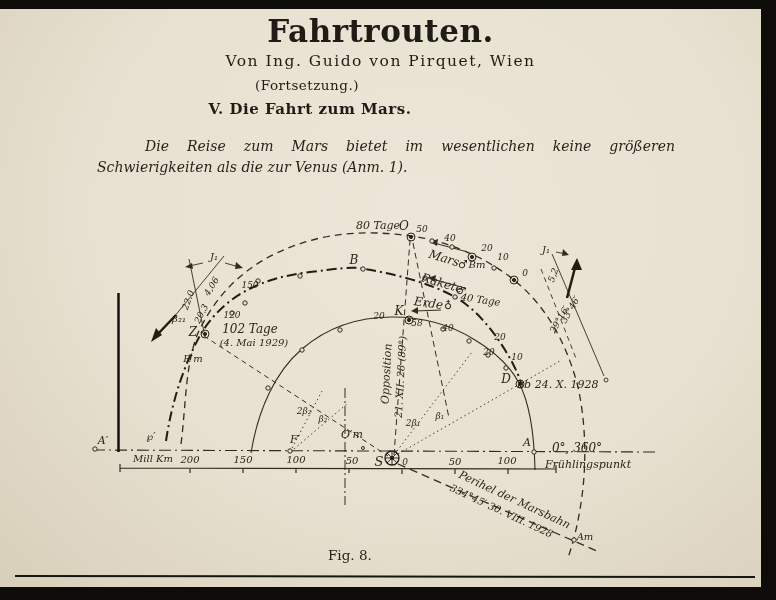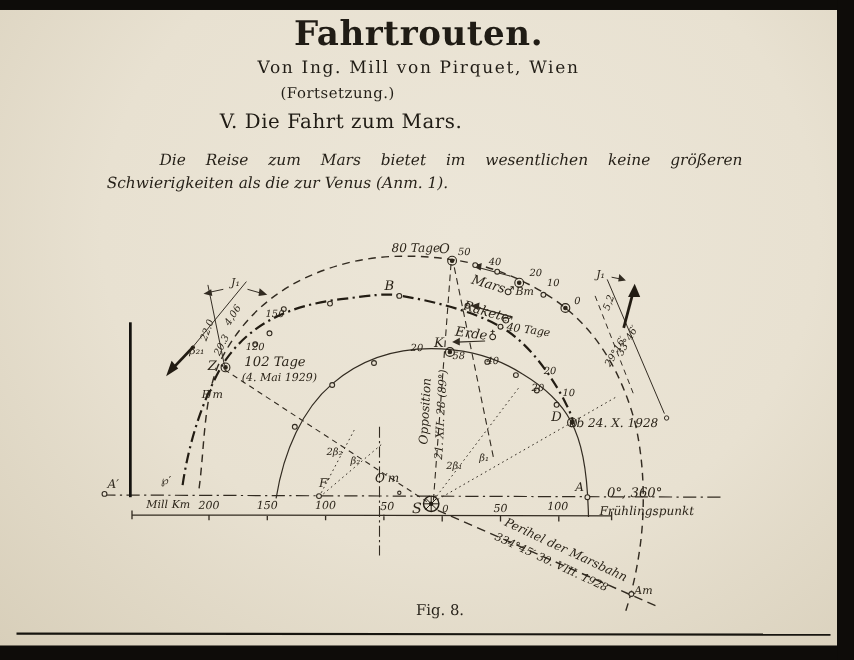--- a/index.html
+++ b/index.html
@@ -9,39 +9,39 @@
     font-family:"DejaVu Serif",serif;
   }
   .page{
     position:absolute;left:0;top:9px;width:761px;height:578px;
     background:radial-gradient(ellipse at 55% 35%, #ece6d8 0%, #e8e1d1 55%, #d8cfba 100%);
   }
   .hdr{position:absolute;color:#201c15;white-space:nowrap}
   .title{left:0;width:761px;top:4px;text-align:center;font-size:31px;font-weight:bold;letter-spacing:.5px}
   .byline{left:0;width:761px;top:43px;text-align:center;font-size:15.5px;letter-spacing:1.5px}
   .forts{left:0;width:614px;top:68px;text-align:center;font-size:13.5px;letter-spacing:.5px}
-  .sect{left:0;width:620px;top:91px;text-align:center;font-size:18px;font-weight:normal;letter-spacing:.5px}
+  .sect{left:0;width:620px;top:91px;text-align:center;font-size:15px;font-weight:bold;letter-spacing:.5px}
   .para{
     position:absolute;left:97px;top:127px;width:578px;color:#241f17;
     font-size:14px;line-height:1.5;text-indent:48px;text-align:justify;white-space:normal;font-style:italic;
   }
-  .caption{position:absolute;left:350px;top:538px;width:100px;text-align:center;font-size:13.5px;color:#241f17}
+  .caption{position:absolute;left:328px;top:538px;width:100px;font-size:13.5px;color:#241f17}
   svg{position:absolute;left:0;top:0}
   svg .ln{stroke:#322b21;fill:none}
   svg .bold{stroke:#221c13}
   svg text{font-family:"DejaVu Serif",serif;font-style:italic;fill:#2b2419}
   svg text.sym{font-family:"DejaVu Sans",sans-serif;font-style:normal}
   .bar{position:absolute;background:#0e0c09}
 </style>
 </head>
 <body>
 
 <div class="page">
   <div class="hdr title">Fahrtrouten.</div>
-  <div class="hdr byline">Von Ing. Mill von Pirquet, Wien</div>
+  <div class="hdr byline">Von Ing. Guido von Pirquet, Wien</div>
   <div class="hdr forts">(Fortsetzung.)</div>
   <div class="hdr sect">V.  Die Fahrt zum Mars.</div>
   <div class="para">Die Reise zum Mars bietet im wesentlichen keine größeren Schwierigkeiten als die zur Venus (Anm. 1).</div>
   <div class="caption">Fig. 8.</div>
 </div>
 
 <svg width="776" height="600" viewBox="0 0 776 600">
 
   <path class="ln" d="M181,444 C186,406 185,365 198,333 C222,282 262,252 320,238 C352,231 382,232 411,236 C448,241 487,258 514,280 C545,305 565,340 577,383 C586,420 587,465 581,503 C578,523 574,540 568,558" stroke-width="1.3" stroke-dasharray="7 5"></path>
 

